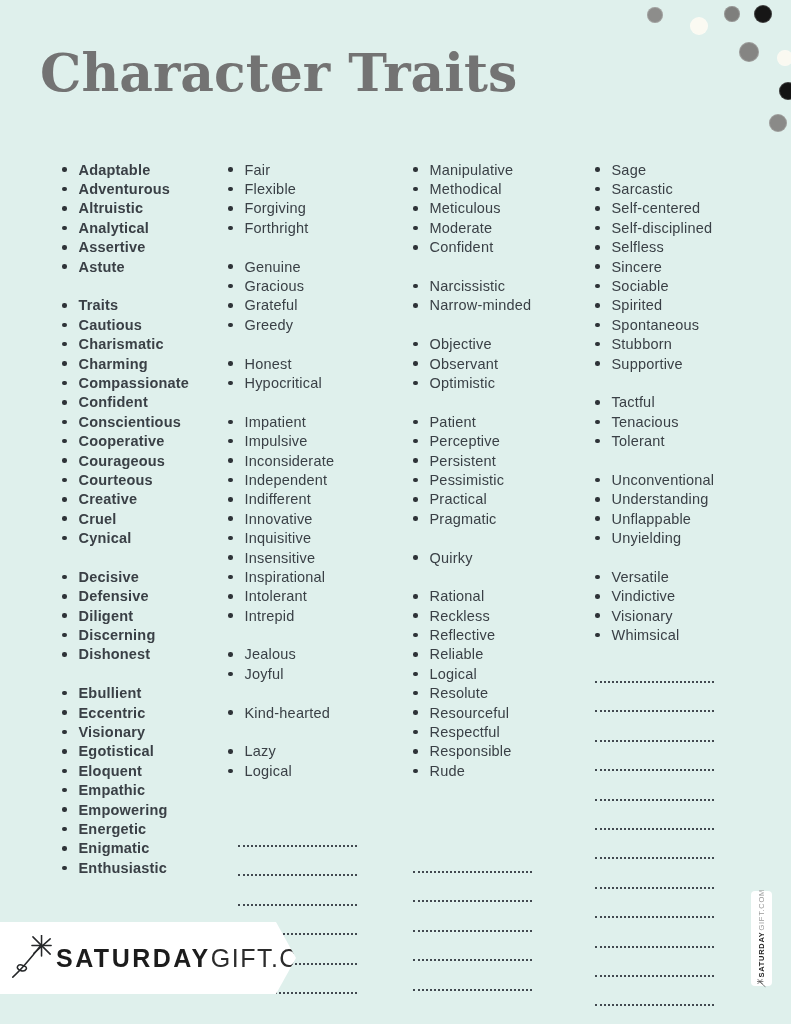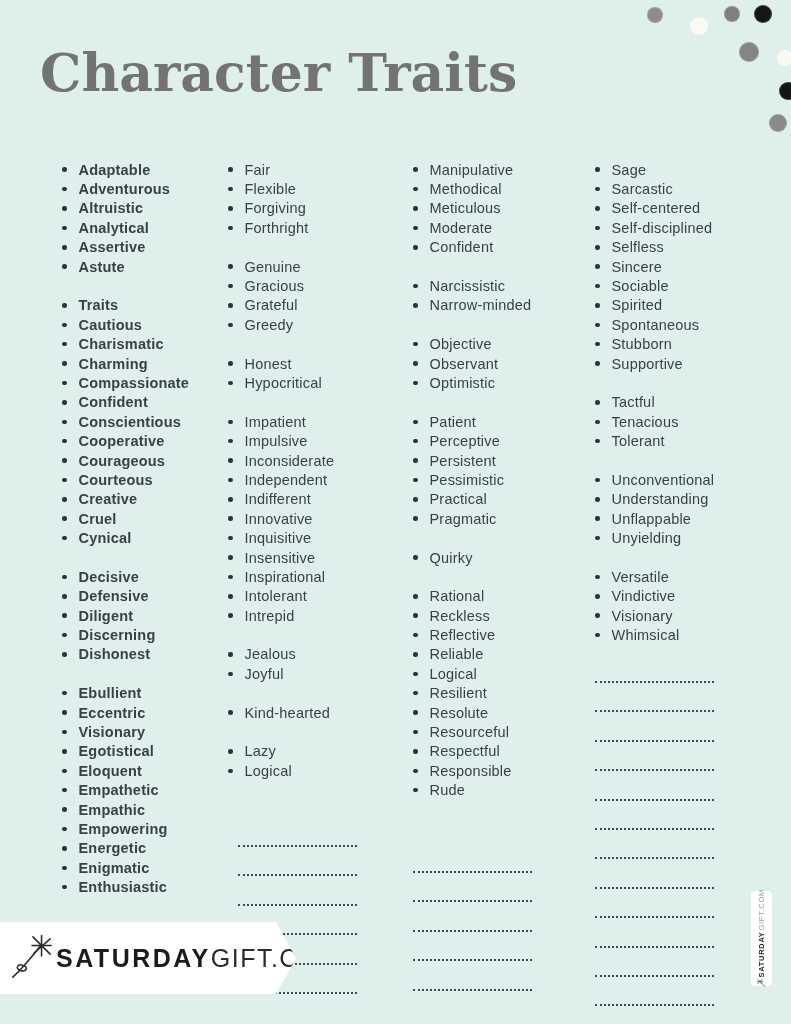--- a/index.html
+++ b/index.html
@@ -203,24 +203,20 @@
         <div class="trait-item">
           <span class="bullet"></span>
           <span>Egotistical</span>
         </div>
         <div class="trait-item">
           <span class="bullet"></span>
           <span>Eloquent</span>
         </div>
         <div class="trait-item">
           <span class="bullet"></span>
-          <span>Empathetic</span>
-        </div>
-        <div class="trait-item">
-          <span class="bullet"></span>
           <span>Empathic</span>
         </div>
         <div class="trait-item">
           <span class="bullet"></span>
           <span>Empowering</span>
         </div>
         <div class="trait-item">
           <span class="bullet"></span>
           <span>Energetic</span>
         </div>
@@ -454,24 +450,20 @@
           <span class="bullet"></span>
           <span>Reflective</span>
         </div>
         <div class="trait-item">
           <span class="bullet"></span>
           <span>Reliable</span>
         </div>
         <div class="trait-item">
           <span class="bullet"></span>
           <span>Logical</span>
-        </div>
-        <div class="trait-item">
-          <span class="bullet"></span>
-          <span>Resilient</span>
         </div>
         <div class="trait-item">
           <span class="bullet"></span>
           <span>Resolute</span>
         </div>
         <div class="trait-item">
           <span class="bullet"></span>
           <span>Resourceful</span>
         </div>
         <div class="trait-item">

